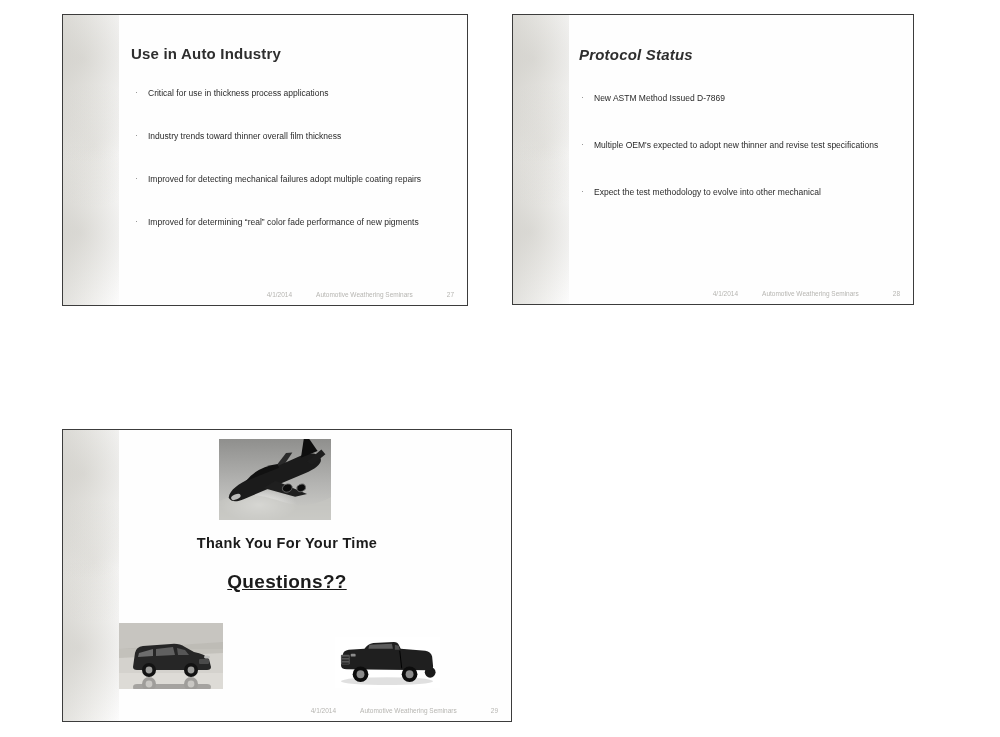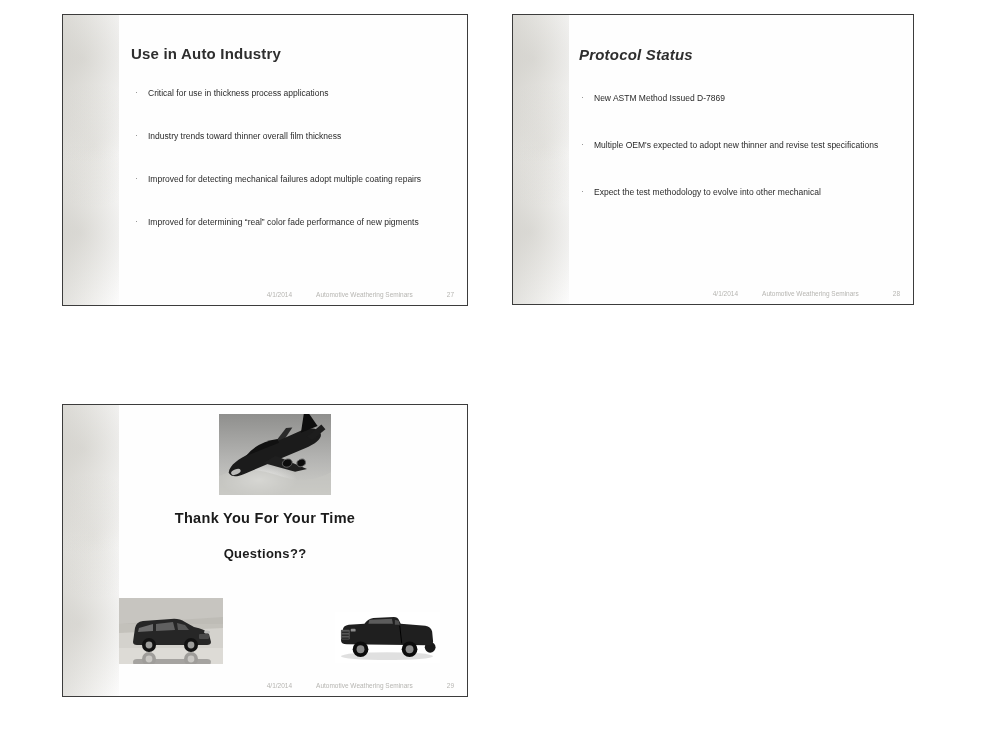--- a/index.html
+++ b/index.html
@@ -8,21 +8,21 @@
     background:#ffffff;
     font-family:"Liberation Sans", sans-serif;
     overflow:hidden;
   }
   .slide {
     position:absolute; background:#fefefe;
     border:1.6px solid #3c3c3c;
   }
   #slide-1 { left:62px;  top:14px;  width:404px; height:290px; }
   #slide-2 { left:512px; top:14px;  width:400px; height:289px; }
-  #slide-3 { left:62px;  top:404px; width:404px; height:291px; }
+  #slide-3 { left:62px;  top:429px; width:404px; height:291px;padding-left:44px; }
 
   .scan-band {
     position:absolute; left:0; top:0; bottom:0; width:56px; pointer-events:none;
     background:
       radial-gradient(circle at 35% 15%, rgba(165,162,152,.30), transparent 42%),
       radial-gradient(circle at 55% 45%, rgba(175,172,162,.22), transparent 38%),
       radial-gradient(circle at 30% 75%, rgba(160,157,147,.26), transparent 40%),
       linear-gradient(90deg, rgba(196,194,186,.42), rgba(214,212,204,.26) 55%, rgba(255,255,255,0) 100%);
   }
 
@@ -52,21 +52,21 @@
     display:flex; gap:24px; align-items:baseline;
     font-size:6.5px; color:#b6b5b1; white-space:nowrap;
   }
   .slide-footer .page { margin-left:10px; }
 
   .center-line {
     position:absolute; left:0; right:0; text-align:center;
     font-weight:bold; color:#1b1b1b; letter-spacing:.3px;
   }
   .thank-line     { top:105px; font-size:14.5px; }
-  .questions-line { top:141px; font-size:13px; }
+  .questions-line { top:141px; font-size:19px;text-decoration:underline; }
 
   .photo { position:absolute; display:block; }
   #photo-plane { left:156px; top:9px;   width:112px; height:81px; }
   #photo-suv   { left:56px;  top:193px; width:104px; height:66px; }
   #photo-truck { left:271px; top:207px; width:107px; height:51px; }
 </style>
 </head>
 <body>
 
 <div class="slide" id="slide-1">

